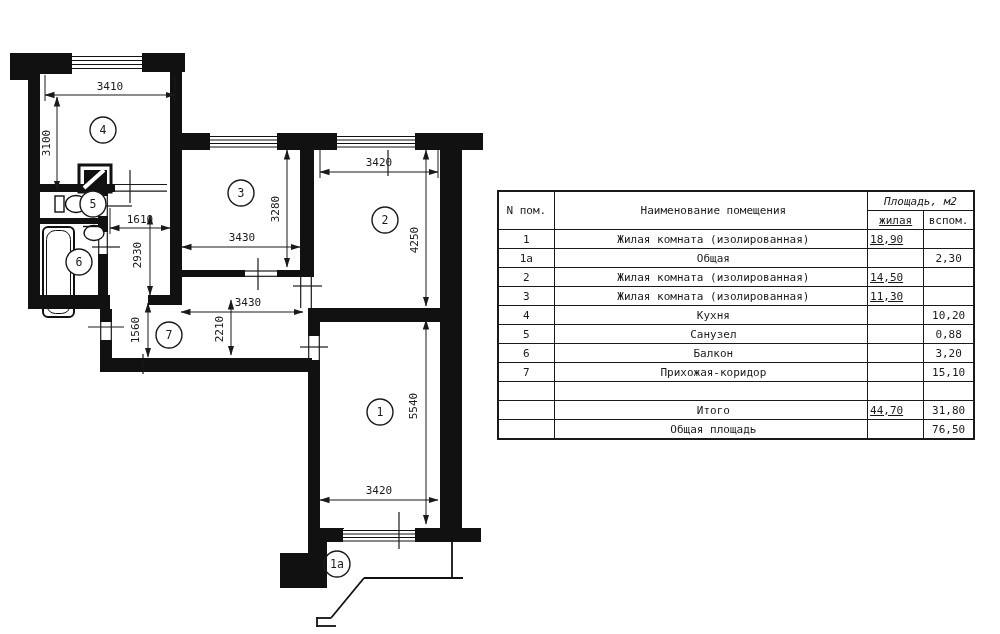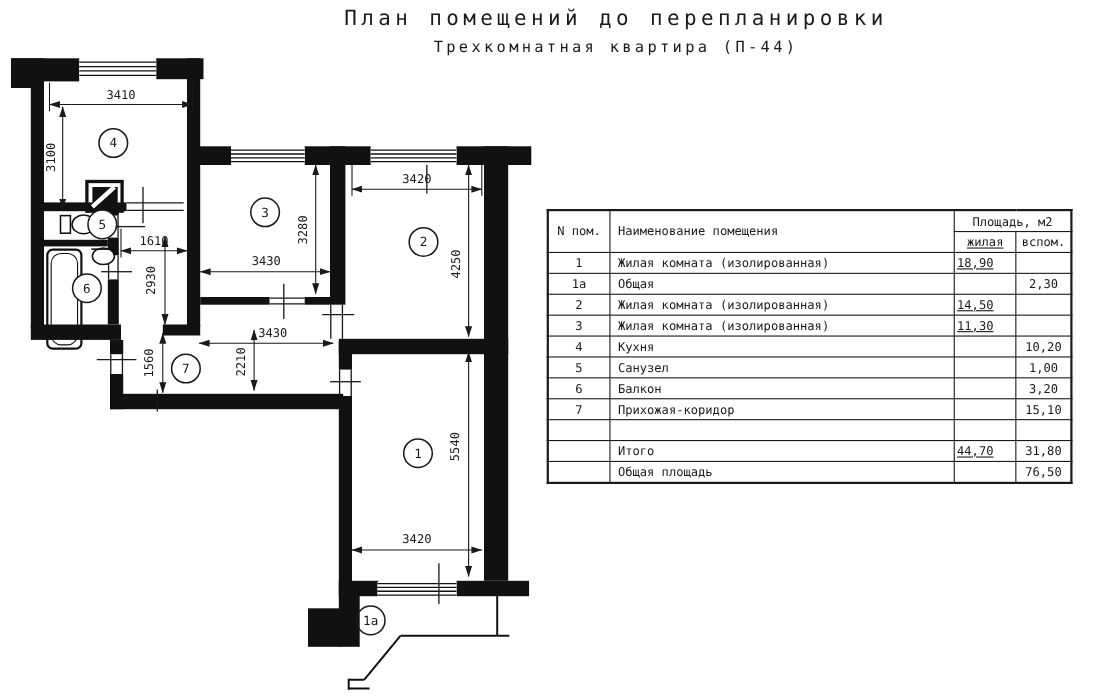--- a/index.html
+++ b/index.html
@@ -12,35 +12,31 @@
   .dim{font-size:11px;}
   .badge{font-size:11.5px;}
   
   .area-table-wrap{position:absolute;left:497px;top:190px;}
   table.area{border-collapse:collapse;table-layout:fixed;width:478px;
              font-size:11px;line-height:1;}
   table.area th, table.area td{border:1px solid #1a1a1a;height:18px;
              padding:0 2px;font-weight:normal;overflow:hidden;white-space:nowrap;}
   table.area{border:2px solid #1a1a1a;}
   .c-num{width:56px;text-align:center;margin-left:24px;}
-  .c-name{width:312px;text-align:left;padding-left:7px !important;}
+  .c-name{width:312px;text-align:center;padding-left:7px !important;}
   .c-liv{width:56px;text-decoration:underline;}
   .c-aux{width:50px;text-align:center;}
-  th.h-area{text-align:center;white-space:pre;}
+  th.h-area{text-align:center;white-space:pre;font-style:italic;}
   th{text-align:center;}
 </style>
 </head>
 <body>
 
 <div class="stage">
 
-  <div class="titles">
-    <div class="title">План помещений до перепланировки</div>
-    <div class="subtitle">Трехкомнатная квартира (П-44)</div>
-  </div>
 
   <svg width="497" height="634" viewBox="0 0 497 634" style="position:absolute;left:0;top:0;">
     <defs>
       <marker id="ah" markerWidth="11" markerHeight="8" refX="9.5" refY="4" orient="auto-start-reverse">
         <path d="M0,0.8 L10,4 L0,7.2 z" fill="#1a1a1a"></path>
       </marker>
     </defs>
 
     <g fill="#111">
       <rect x="10" y="53" width="62" height="21"></rect>
@@ -296,21 +292,21 @@
         <tr>
           <td class="c-num">4</td>
           <td class="c-name">Кухня</td>
           <td class="c-liv"></td>
           <td class="c-aux">10,20</td>
         </tr>
         <tr>
           <td class="c-num">5</td>
           <td class="c-name">Санузел</td>
           <td class="c-liv"></td>
-          <td class="c-aux">1,00</td>
+          <td class="c-aux">0,88</td>
         </tr>
         <tr>
           <td class="c-num">6</td>
           <td class="c-name">Балкон</td>
           <td class="c-liv"></td>
           <td class="c-aux">3,20</td>
         </tr>
         <tr>
           <td class="c-num">7</td>
           <td class="c-name">Прихожая-коридор</td>

